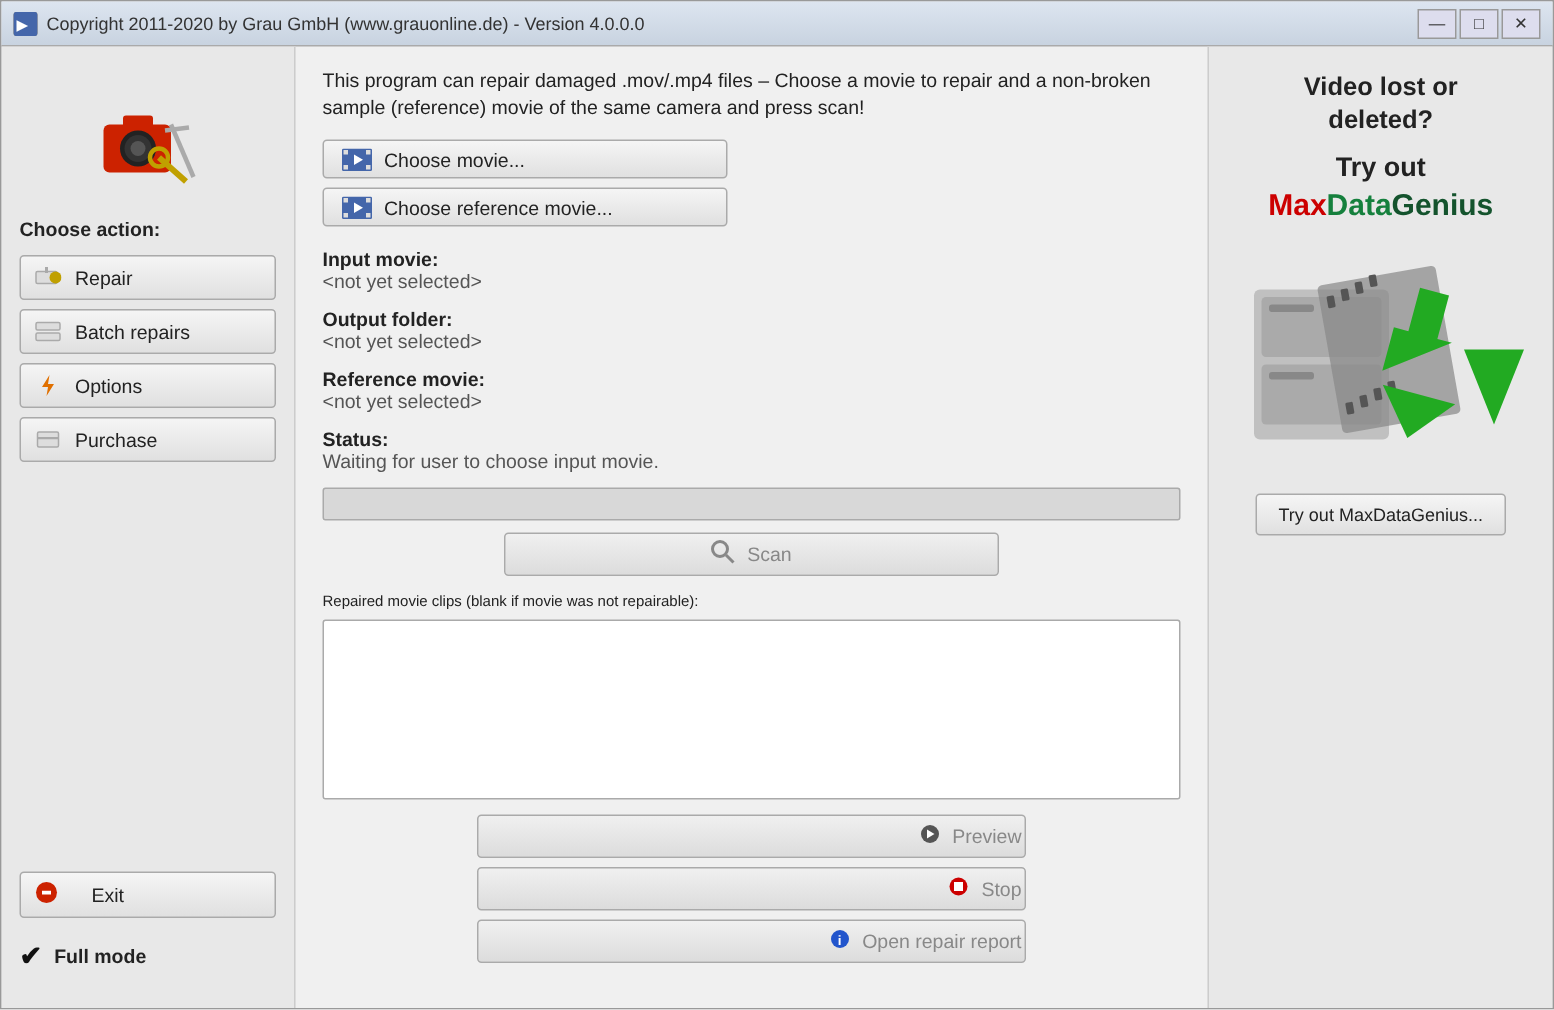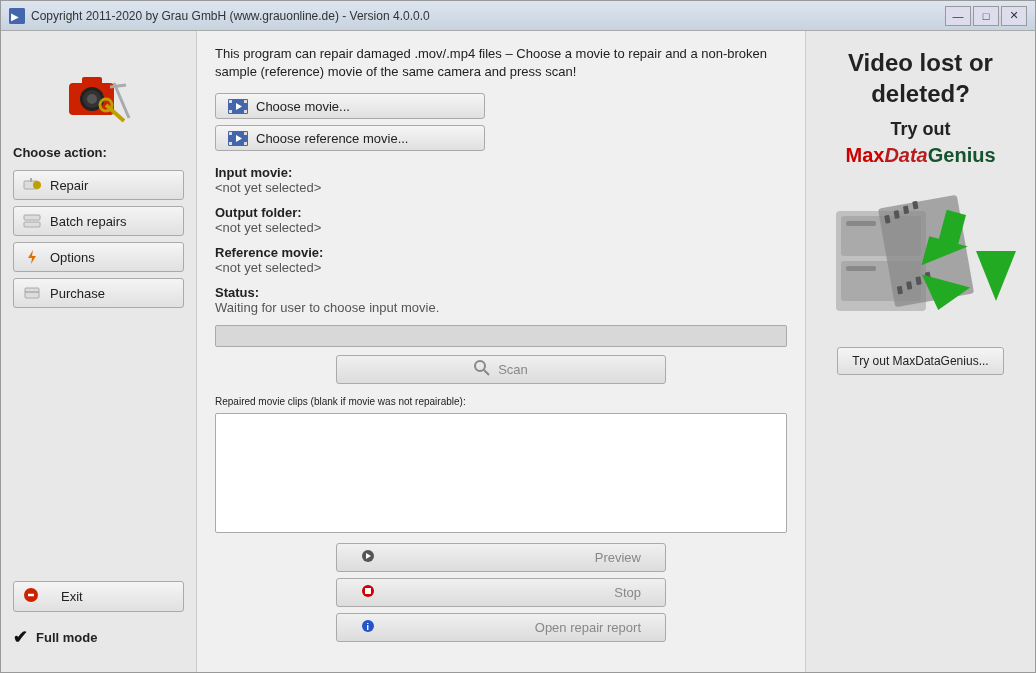--- a/index.html
+++ b/index.html
@@ -226,65 +226,65 @@
     }
     .bottom-btns {
       display: flex;
       flex-direction: column;
       gap: 6px;
       align-items: center;
     }
     .action-btn {
       display: flex;
       align-items: center;
-      justify-content: space-between;
+      justify-content: flex-end;
       gap: 8px;
-      width: 330px;
-      padding: 5px 24px;
+      width: 366px;
+      padding: 5px 2px;
       background: linear-gradient(to bottom, #f0f0f0, #dcdcdc);
       border: 1px solid #aaa;
       border-radius: 3px;
       cursor: pointer;
       font-size: 13px;
       color: #888;
     }
     
     .right-panel {
       width: 230px;
       background: #e8e8e8;
       border-left: 1px solid #ccc;
       padding: 16px 14px;
       display: flex;
       flex-direction: column;
       align-items: center;
       flex-shrink: 0;
     }
     .promo-title {
-      font-size: 24px;
+      font-size: 17px;
       font-weight: bold;
       text-align: center;
       color: #222;
       margin-bottom: 10px;
       line-height: 1.3;
     }
     .promo-try {
       font-size: 18px;
       font-weight: bold;
       text-align: center;
       color: #222;
       margin-bottom: 4px;
     }
     .promo-brand {
       font-size: 20px;
       font-weight: bold;
       text-align: center;
       margin-bottom: 14px;
     }
     .brand-max { color: #cc0000; }
-    .brand-data { color: #b91c1c; font-style: italic; }
+    .brand-data { color: #15803d; }
     .brand-genius { color: #14532d; }
     .promo-image-area {
       width: 190px;
       height: 150px;
       position: relative;
       margin-bottom: 16px;
     }
     .promo-btn {
       padding: 6px 14px;
       background: linear-gradient(to bottom, #f5f5f5, #e0e0e0);

